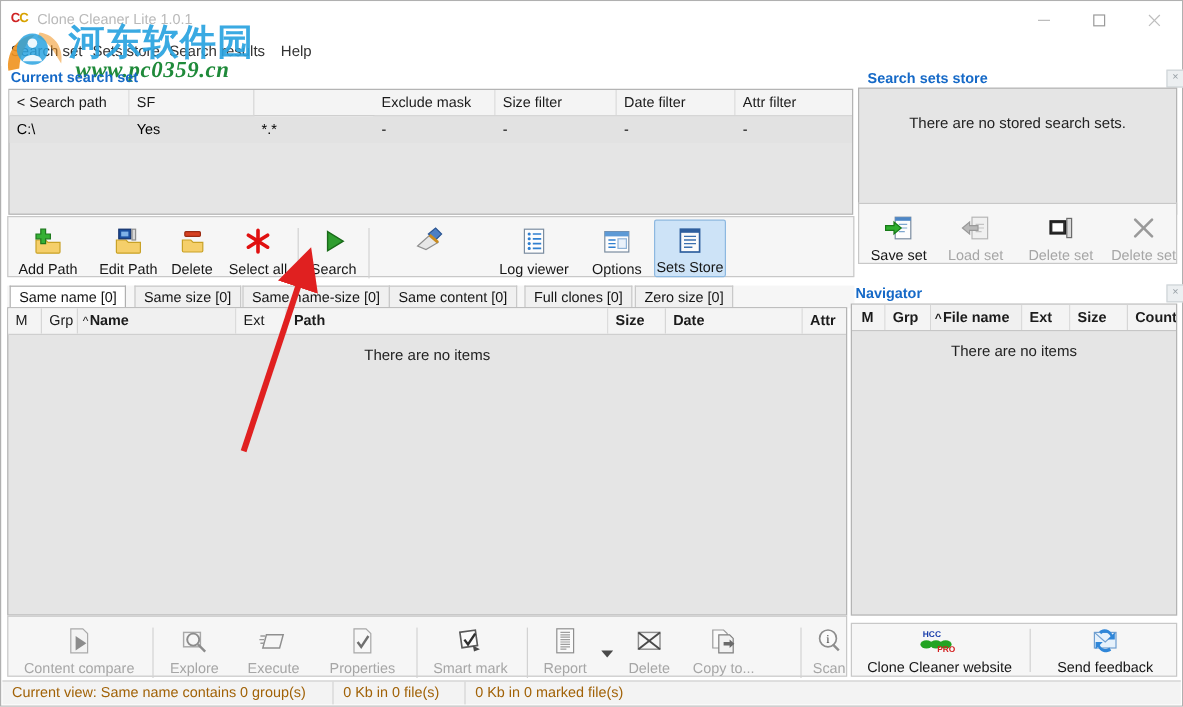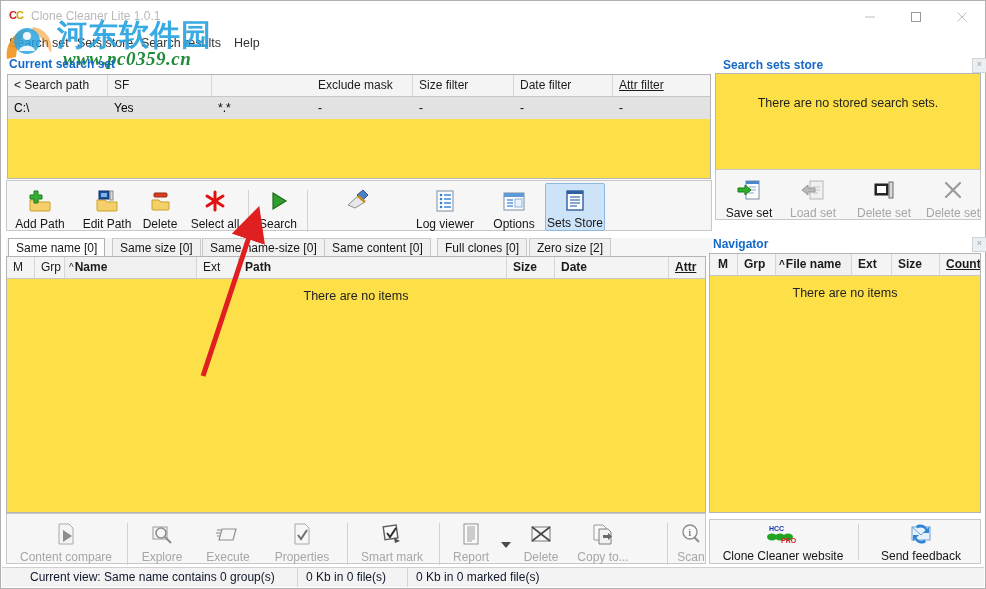--- a/index.html
+++ b/index.html
@@ -29,27 +29,27 @@
   .wm{position:absolute;pointer-events:none;}
   .wm-logo{left:2px;top:18px;width:52px;height:50px;}
   .wm-cn{left:56px;top:14px;font:bold 30px "Liberation Sans",sans-serif;color:#2aa3e0;opacity:.92;letter-spacing:1px;}
   .wm-url{left:62px;top:47px;font:bold italic 19px "Liberation Serif",serif;color:#1f8a3a;letter-spacing:.5px;}
 
   
   .grpcap{position:absolute;font:bold 12px "Liberation Sans",sans-serif;color:#1569c7;}
   .closebox{position:absolute;width:13px;height:13px;background:#eceff1;border:1px solid #cfd4d8;color:#9aa2a8;font-size:9px;line-height:11px;text-align:center;}
 
   
-  .panel{position:absolute;background:#fde047;border:1px solid #b4b4b4;box-sizing:border-box;}
+  .panel{position:absolute;background:#e5e5e5;border:1px solid #b4b4b4;box-sizing:border-box;}
 
   
   .hdr{position:absolute;left:0;top:0;right:0;height:22px;background:#f4f4f4;border-bottom:1px solid #c6c6c6;box-sizing:border-box;}
   .hcell{position:absolute;top:0;height:21px;line-height:21px;font-size:12px;color:#1b1b1b;
          padding-left:6px;box-sizing:border-box;border-right:1px solid #d6d6d6;white-space:nowrap;overflow:hidden;background:#f4f4f4;}
-  .hcell.nb{border-right:none;text-decoration:underline;}
+  .hcell.nb{border-right:none;}
   .hcell.raised{background:#f0f0f0;}
 
   
   .csgrid-row{position:absolute;left:0;height:22px;background:#e2e2e2;}
   .cell{position:absolute;top:0;height:22px;line-height:22px;font-size:12px;padding-left:6px;box-sizing:border-box;white-space:nowrap;}
 
   .emptymsg{position:absolute;width:100%;text-align:center;font-size:12.5px;color:#222;}
 
   
   .toolbar{position:absolute;background:#f6f6f6;border:1px solid #c8c8c8;box-sizing:border-box;}
@@ -62,22 +62,22 @@
   .tsep{position:absolute;top:9px;width:1px;height:42px;background:#d2d2d2;}
 
   
   .tabstrip{position:absolute;background:#f6f6f6;}
   .tab{position:absolute;top:0;height:18px;line-height:18px;font-size:12px;color:#151515;padding:0 7px;
        box-sizing:border-box;border:1px solid #c9c9c9;border-bottom:none;background:#f0f0f0;white-space:nowrap;}
   .tab.active{background:#ffffff;border-color:#b0b0b0;}
 
   
   .status{position:absolute;left:1px;bottom:1px;width:982px;height:20px;background:#f3f3f3;border-top:1px solid #cfcfcf;box-sizing:border-box;}
-  .scell{position:absolute;top:0;height:19px;line-height:19px;font-size:12px;color:#0f172a;padding-left:8px;box-sizing:border-box;
-         border-right:1px solid #d4d4d4;white-space:nowrap;margin-left:20px;}
+  .scell{position:absolute;top:0;height:19px;line-height:19px;font-size:12px;color:#a16207;padding-left:8px;box-sizing:border-box;
+         border-right:1px solid #d4d4d4;white-space:nowrap;}
   .scell.nb{border-right:none;}
 
   
   .arrow{position:absolute;left:180px;top:200px;width:110px;height:200px;pointer-events:none;}
   .sortmark{font-size:10px;margin-right:1px;}
 </style>
 </head>
 <body>
 
 <div class="app">
@@ -333,21 +333,21 @@
       <span class="lb">Delete set</span>
     </div>
   </div>
 
   <div class="tabstrip" style="left:5px;top:237px;width:706px;height:19px;">
     <div class="tab active" style="left:2px;">Same name [0]</div>
     <div class="tab" style="left:106px;">Same size [0]</div>
     <div class="tab" style="left:196px;">Same name-size [0]</div>
     <div class="tab" style="left:318px;">Same content [0]</div>
     <div class="tab" style="left:431px;">Full clones [0]</div>
-    <div class="tab" style="left:523px;">Zero size [2]</div>
+    <div class="tab" style="left:523px;">Zero size [0]</div>
   </div>
 
   <div class="panel" style="left:5px;top:255px;width:700px;height:257px;">
     <div class="hdr">
       <div class="hcell" style="left:0;width:28px;">M</div>
       <div class="hcell" style="left:28px;width:30px;">Grp</div>
       <div class="hcell raised" style="left:58px;width:132px;padding-left:4px;">
         <span class="sortmark">^</span><span style="font-weight:bold;">Name</span>
       </div>
       <div class="hcell" style="left:190px;width:42px;">Ext</div>

